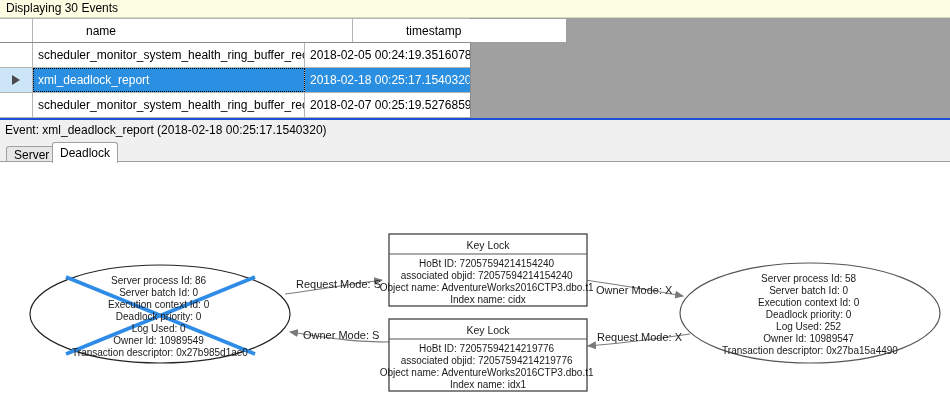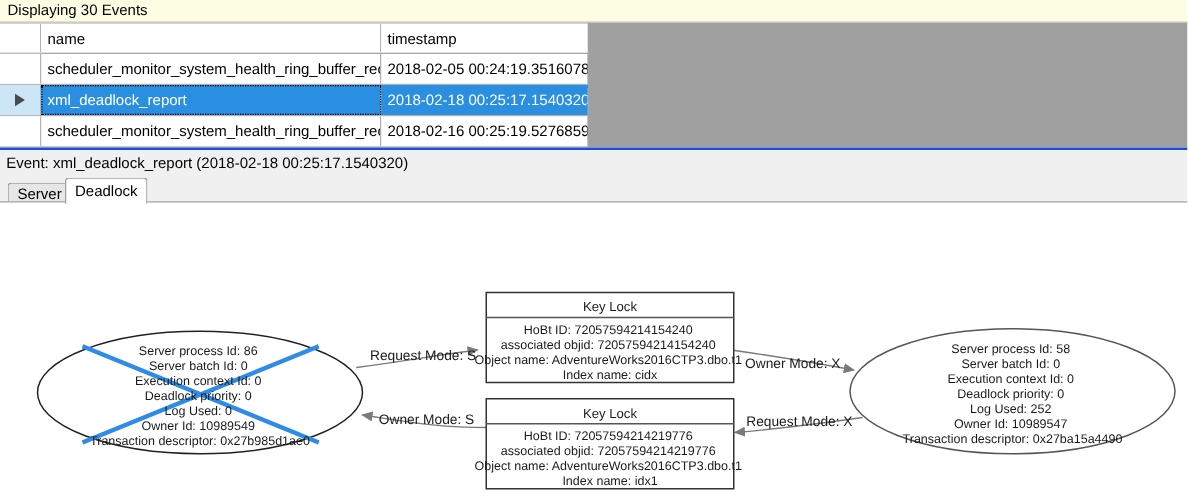--- a/index.html
+++ b/index.html
@@ -46,21 +46,21 @@
     width:272px;flex:0 0 272px;box-sizing:border-box;
     border-right:1px solid #b4b4b4;
     display:flex;align-items:center;padding-left:5px;
     overflow:hidden;white-space:nowrap;
   }
   .cell-ts{
     width:165px;flex:0 0 165px;box-sizing:border-box;
     display:flex;align-items:center;padding-left:5px;
     overflow:hidden;white-space:nowrap;
   }
-  .hdr .cell-name,.hdr .cell-ts{background:#fff;color:#000;}
+  .hdr .cell-name,.hdr .cell-ts{background:#fff;color:#000;margin-left:48px;}
   .hdr{border-bottom:1px solid #8c8c8c;}
 
   .row-selected .cell-sel{background:#cde6f7;}
   .row-selected .cell-name,
   .row-selected .cell-ts{
     background:#2a8fe0;color:#fff;
   }
   .row-selected .cell-name{
     outline:1px dotted #000;outline-offset:-1px;
   }
@@ -156,21 +156,21 @@
         <div class="cell-sel">
           <span class="tri"></span>
         </div>
         <div class="cell-name">xml_deadlock_report</div>
         <div class="cell-ts">2018-02-18 00:25:17.1540320</div>
       </div>
 
       <div class="grid-row">
         <div class="cell-sel"></div>
         <div class="cell-name">scheduler_monitor_system_health_ring_buffer_recorded</div>
-        <div class="cell-ts">2018-02-16 00:25:19.5276859</div>
+        <div class="cell-ts">2018-02-07 00:25:19.5276859</div>
       </div>
 
     </div>
   </div>
 
   <div class="event-caption">
     <span>Event: xml_deadlock_report (2018-02-18 00:25:17.1540320)</span>
   </div>
 
   <div class="tabstrip">

